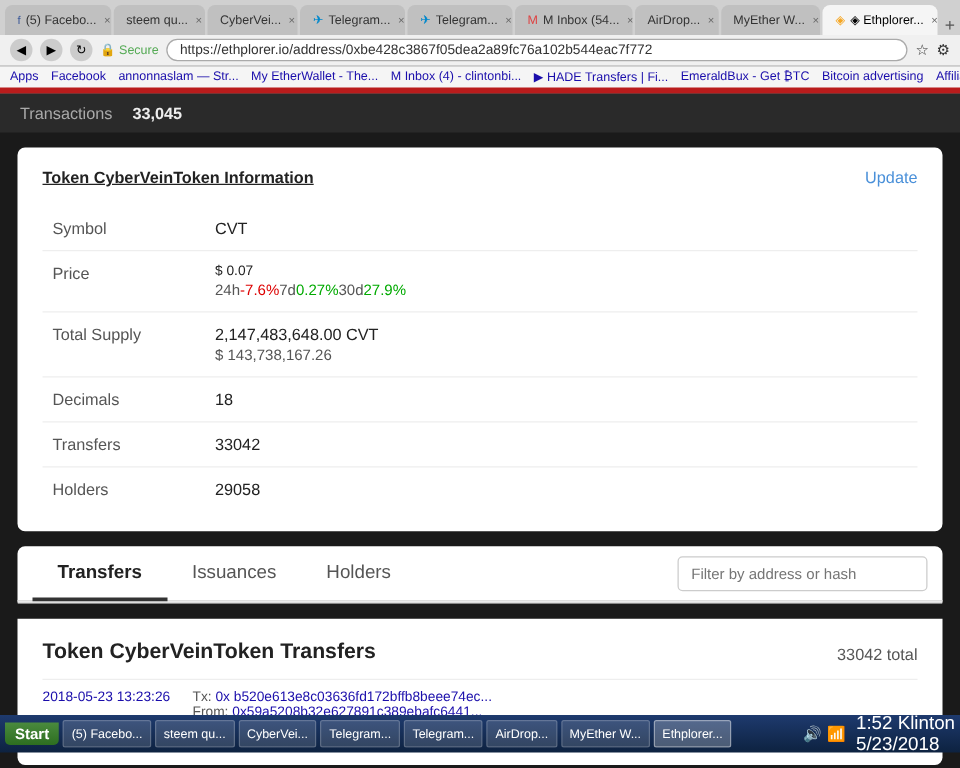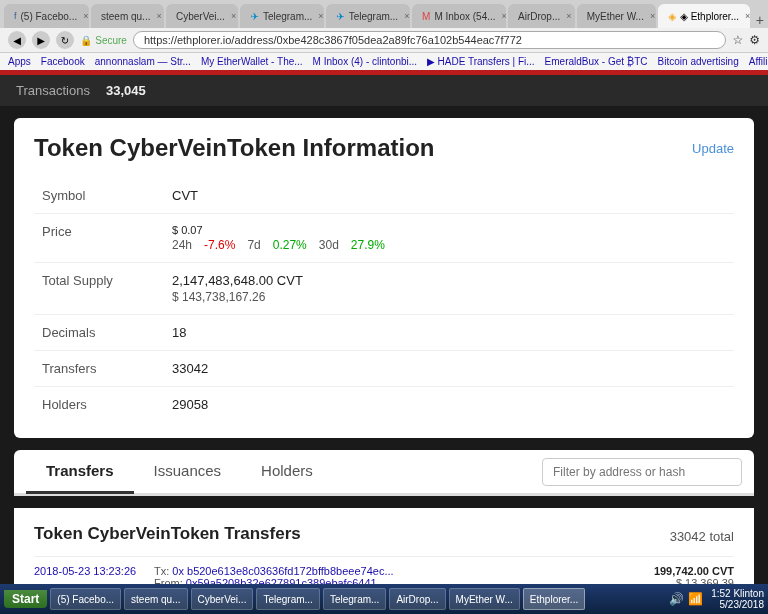--- a/index.html
+++ b/index.html
@@ -121,23 +121,24 @@
       border-radius: 6px;
       padding: 16px 20px;
     }
     .token-card-header {
       display: flex;
       justify-content: space-between;
       align-items: center;
       margin-bottom: 16px;
     }
     .token-title {
-      font-size: 24px;
+      font-size: 13px;
       font-weight: bold;
       color: #222;
+      text-decoration: underline;
     }
     .update-link {
       color: #4a90d9;
       text-decoration: none;
       font-size: 13px;
     }
     .info-table { width: 100%; border-collapse: collapse; }
     .info-table tr td {
       padding: 10px 8px;
       vertical-align: top;
@@ -145,21 +146,21 @@
     }
     .info-table tr:first-child td { border-top: none; }
     .info-table td:first-child {
       color: #555;
       width: 130px;
       font-weight: normal;
     }
     .info-table td:last-child { color: #222; }
 
     .price-main { font-size: 11px; color: #222; }
-    .price-changes { font-size: 12px; margin-top: 2px; display: flex; gap: 12px; align-items: center; }
+    .price-changes { font-size: 12px; margin-top: 2px; display: flex; align-items: center; }
     .period { color: #555; }
     .change-neg { color: #d00; }
     .change-pos { color: #0a0; text-align: center; }
 
     .supply-amount { font-size: 13px; color: #222; }
     .supply-usd { font-size: 12px; color: #555; margin-top: 2px; }
 
     
     .tabs-section {
       background: #fff;
@@ -231,21 +232,21 @@
     .transfer-addr { color: #1a0dab; cursor: pointer; }
     .transfer-label { color: #555; }
     .transfer-amount { text-align: right; min-width: 120px; }
     .amount-cvt { color: #222; font-weight: bold; }
     .amount-usd { color: #555; }
     .amount-pct { color: #d00; }
 
     
     .taskbar {
       position: fixed;
-      bottom: 0;
+      bottom: 12px;
       left: 0;
       width: 768px;
       height: 30px;
       background: linear-gradient(to bottom, #1e3a6e, #0d2240);
       display: flex;
       align-items: center;
       padding: 0 4px;
       gap: 3px;
       z-index: 1000;
     }
@@ -278,21 +279,21 @@
       border-color: rgba(255,255,255,0.4);
     }
     .taskbar-right {
       margin-left: auto;
       display: flex;
       align-items: center;
       gap: 8px;
       color: #fff;
       font-size: 10px;
     }
-    .taskbar-clock { color: #fff; font-size: 10px; text-align: right; }
+    .taskbar-clock { color: #fff; font-size: 15px; text-align: left; }
   </style>
 </head>
 <body>
 
 <div class="tab-bar">
   <div class="tab">
     <span style="color:#3b5998;font-size:9px;">f</span>
     <span>(5) Facebo...</span>
     <span class="tab-close">×</span>
   </div>
@@ -454,25 +455,20 @@
         </div>
         <div>
           <span class="transfer-label">From:</span>
           <span class="transfer-addr">0x59a5208b32e627891c389ebafc6441...</span>
         </div>
         <div>
           <span class="transfer-label">To:</span>
           <span class="transfer-addr">0xhbcbe204e407b16258bf1e18b45db09910</span>
         </div>
       </div>
-      <div class="transfer-amount">
-        <div class="amount-cvt">199,742.00 CVT</div>
-        <div class="amount-usd">$ 13,369.39</div>
-        <div class="amount-pct">(-1.17%)</div>
-      </div>
     </div>
   </div>
 
 </div>
 
 <div class="taskbar">
   <div class="taskbar-start">Start</div>
   <div class="taskbar-item">(5) Facebo...</div>
   <div class="taskbar-item">steem qu...</div>
   <div class="taskbar-item">CyberVei...</div>

